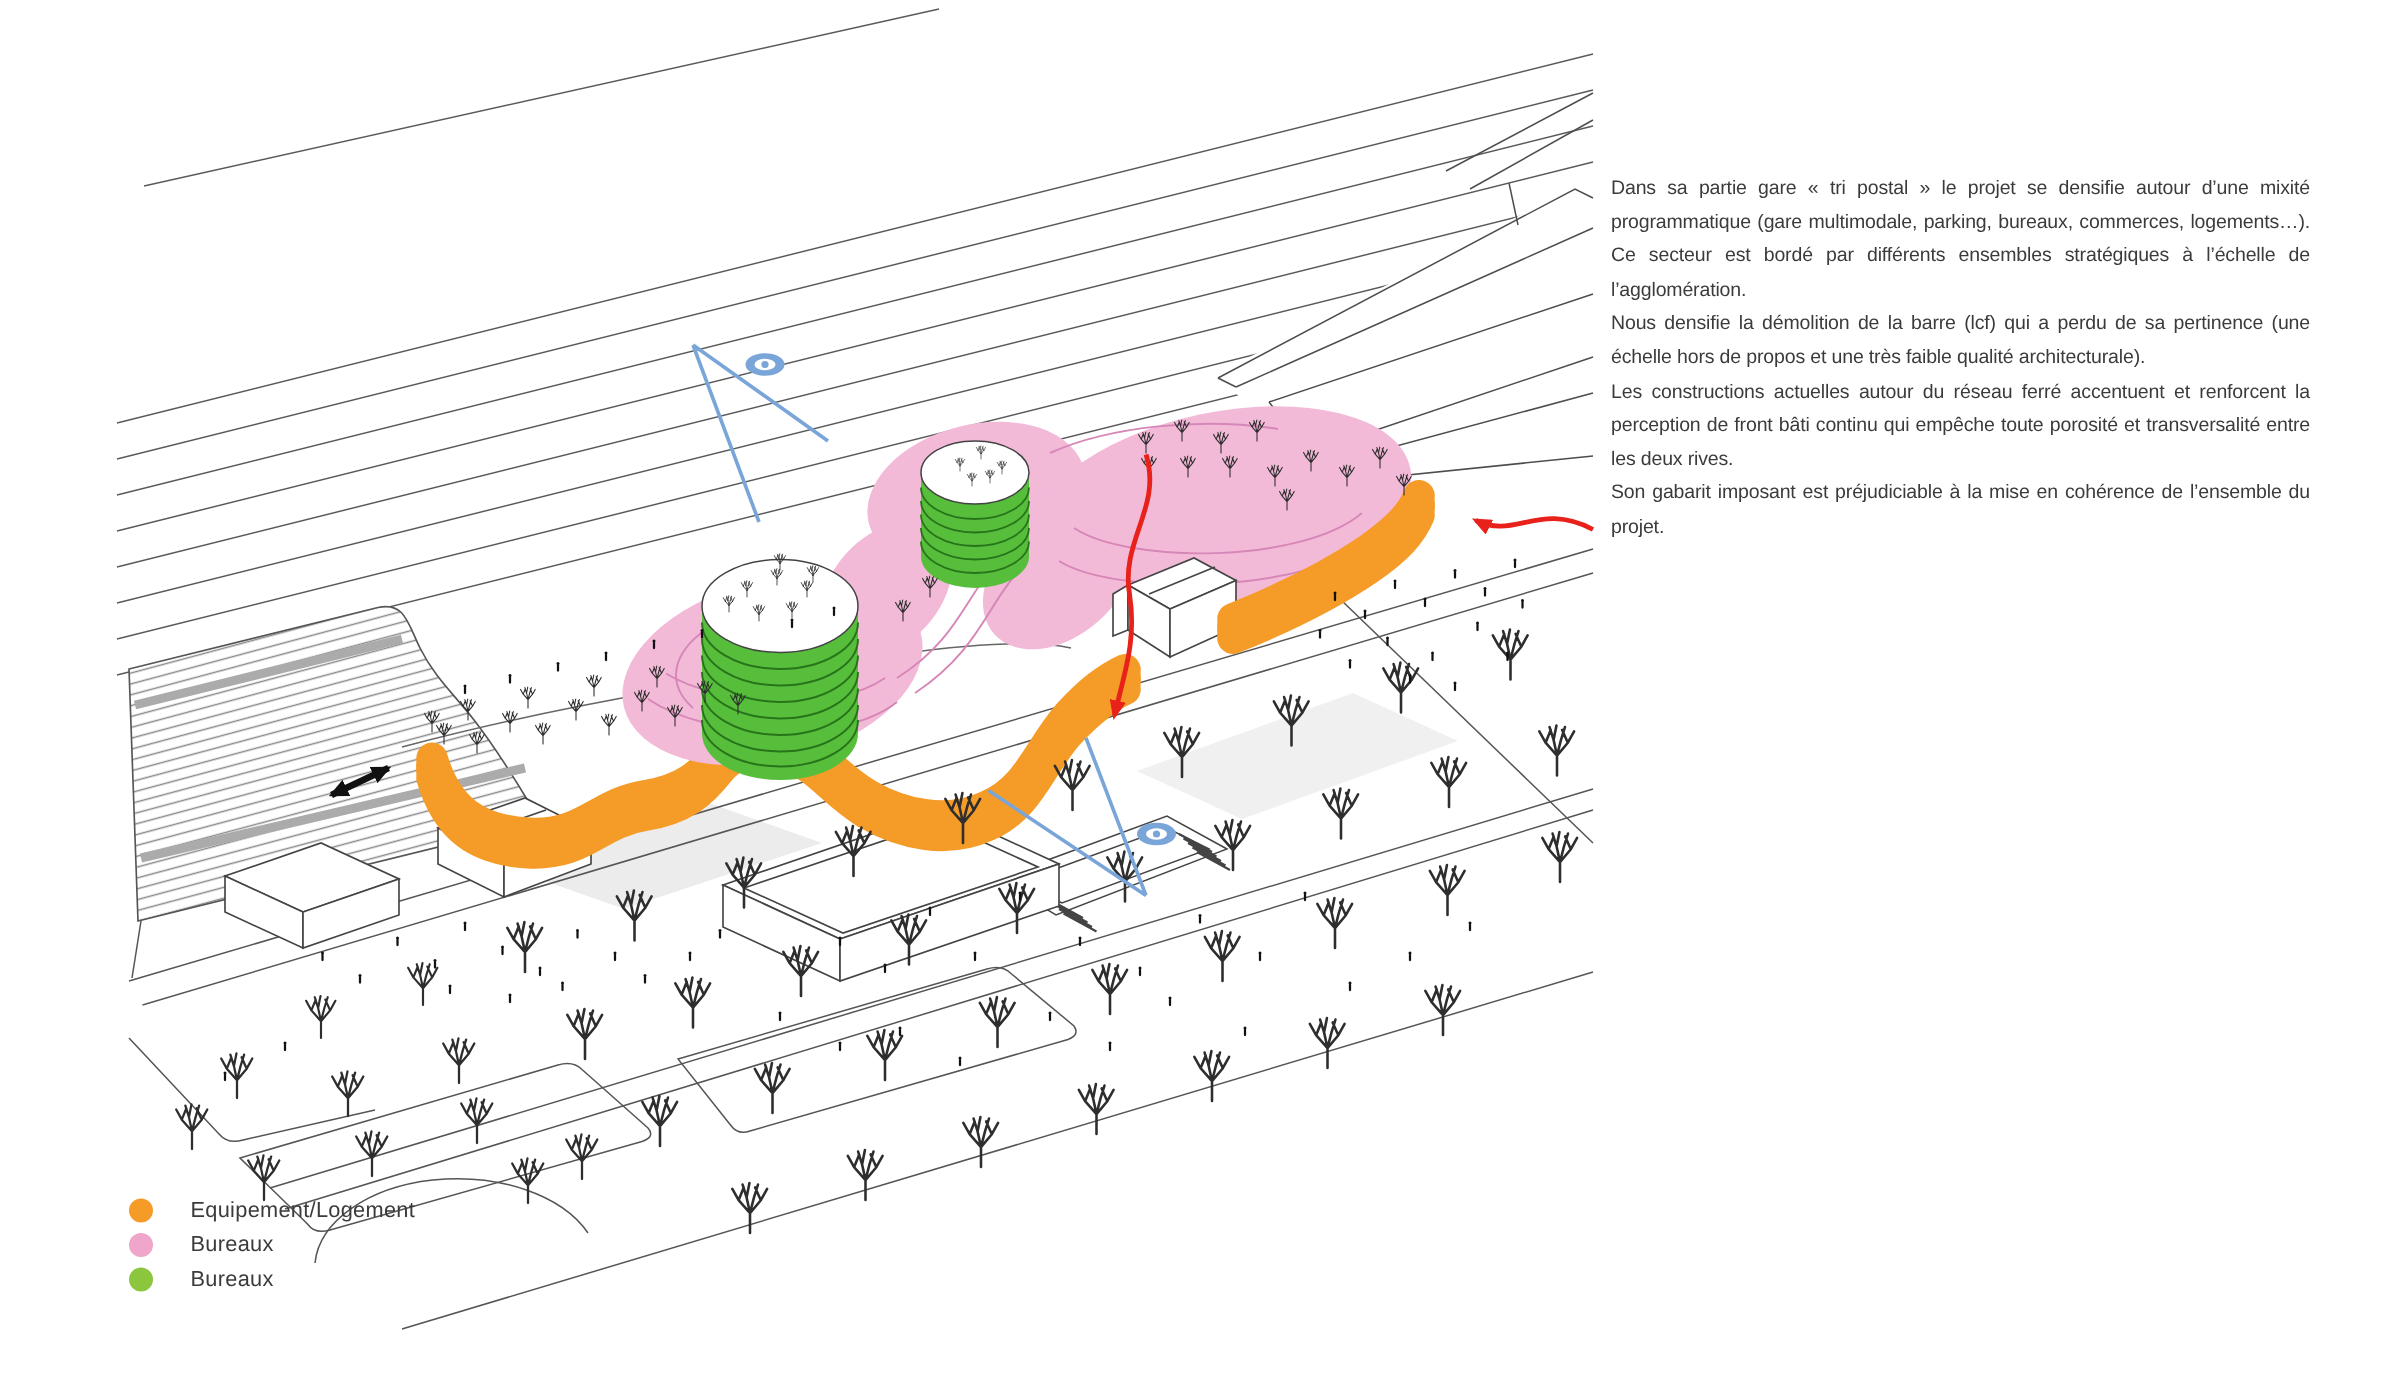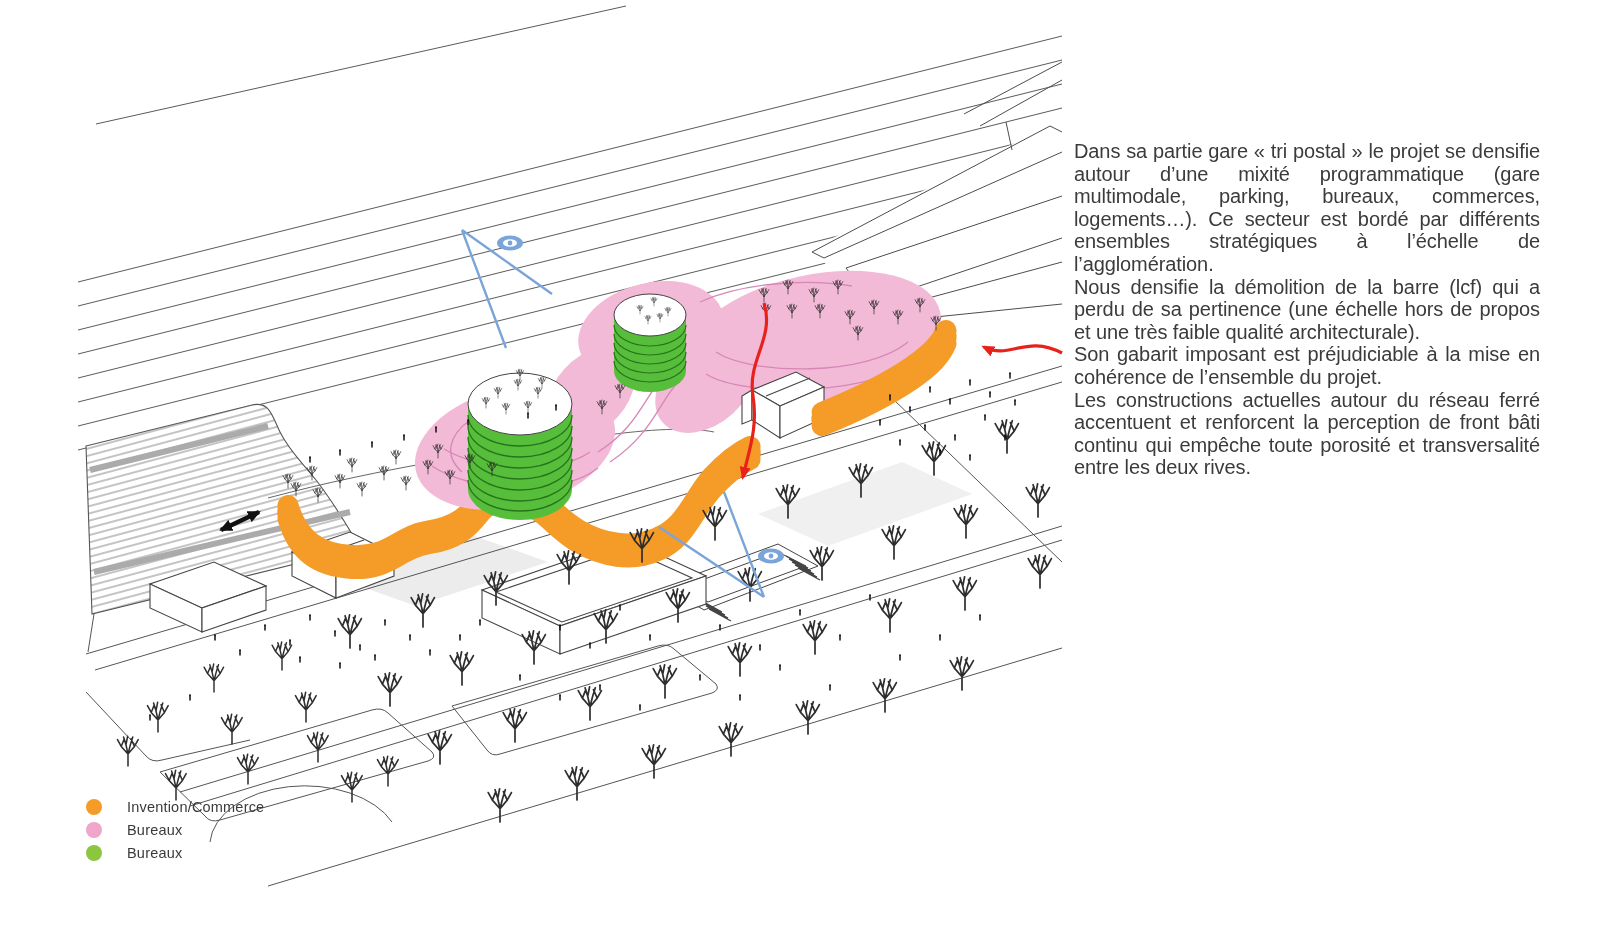--- a/index.html
+++ b/index.html
@@ -1,21 +1,21 @@
 <!DOCTYPE html>
 <html lang="fr" style="--orange: #F59B28; --orange_stripe: #AE6F0E; --pink: #F3BAD8; --pink_stripe: #D687B8; --green: #57BE3C; --green_stripe: #27741A; --blue: #7AA5D8; --red: #E8221A; --ink: #3B3B3B; --line: #4D4D4D; --plaza_gray: #ECECEC;"><head>
 <meta charset="utf-8">
 <style>
   html,body{margin:0;padding:0;background:#fff;}
   body{width:1600px;height:932px;position:relative;overflow:hidden;
        font-family:"Liberation Sans",sans-serif;color:#3b3b3b;}
   .board{position:absolute;inset:0;background:#fff;}
   .figure{position:absolute;left:0;top:0;width:1070px;height:932px;}
-  .article{position:absolute;left:1074px;top:140px;width:466px;
-           font-size:20px;line-height:22.6px;text-align:justify;
+  .article{position:absolute;left:1074px;top:114px;width:466px;
+           font-size:13px;line-height:22.6px;text-align:justify;
            color:#3b3b3b;letter-spacing:-0.1px;}
   .article p{margin:0;}
   .legend{position:absolute;left:86px;top:795px;}
   .legend-row{display:flex;align-items:center;height:23px;}
   .legend-dot{width:16px;height:16px;border-radius:50%;margin-right:25px;flex:0 0 auto;}
   .legend-label{font-size:14.5px;color:#3b3b3b;letter-spacing:0.2px;}
 </style>
 </head>
 <body>
 
@@ -378,28 +378,28 @@
     <g stroke="var(--red)" stroke-width="3.2" fill="none">
       <path d="M1062,353 C1026,334 1010,360 984,347" marker-end="url(#mr)"></path>
       <path d="M764,303 C775,338 747,360 753,396 C758,428 749,450 743,477" marker-end="url(#mr)"></path>
     </g>
   </svg>
   </div>
 
   <div class="article">
     <p>Dans sa partie gare « tri postal » le projet se densifie autour d’une mixité programmatique (gare multimodale, parking, bureaux, commerces, logements…). Ce secteur est bordé par différents ensembles stratégiques à l’échelle de l’agglomération.</p>
     <p>Nous densifie la démolition de la barre (lcf) qui a perdu de sa pertinence (une échelle hors de propos et une très faible qualité architecturale).</p>
+    <p>Les constructions actuelles autour du réseau ferré accentuent et renforcent la perception de front bâti continu qui empêche toute porosité et transversalité entre les deux rives.</p>
     <p>Son gabarit imposant est préjudiciable à la mise en cohérence de l’ensemble du projet.</p>
-    <p>Les constructions actuelles autour du réseau ferré accentuent et renforcent la perception de front bâti continu qui empêche toute porosité et transversalité entre les deux rives.</p>
   </div>
 
   <div class="legend">
     <div class="legend-row">
       <span class="legend-dot" style="background: rgb(245, 155, 40);"></span>
-      <span class="legend-label">Invention/Commerce</span>
+      <span class="legend-label">Equipement/Logement</span>
     </div>
     <div class="legend-row">
       <span class="legend-dot" style="background: rgb(240, 165, 203);"></span>
       <span class="legend-label">Bureaux</span>
     </div>
     <div class="legend-row">
       <span class="legend-dot" style="background: rgb(140, 198, 63);"></span>
       <span class="legend-label">Bureaux</span>
     </div>
   </div>

